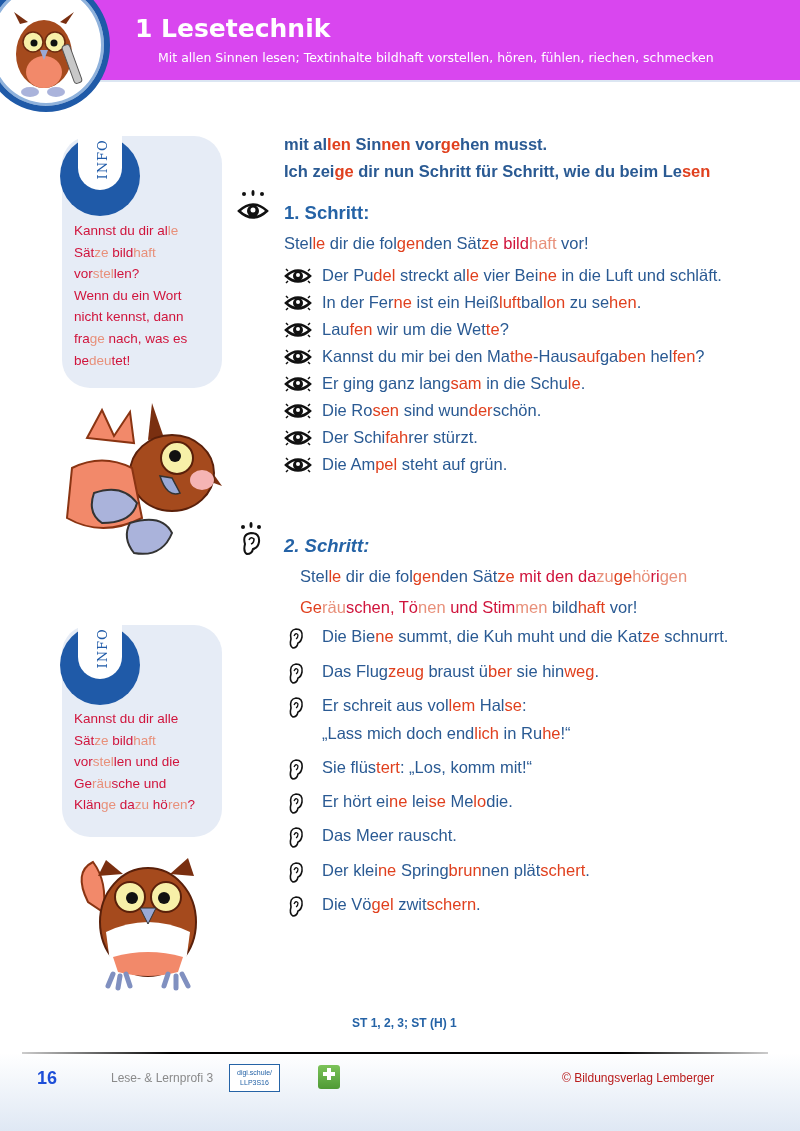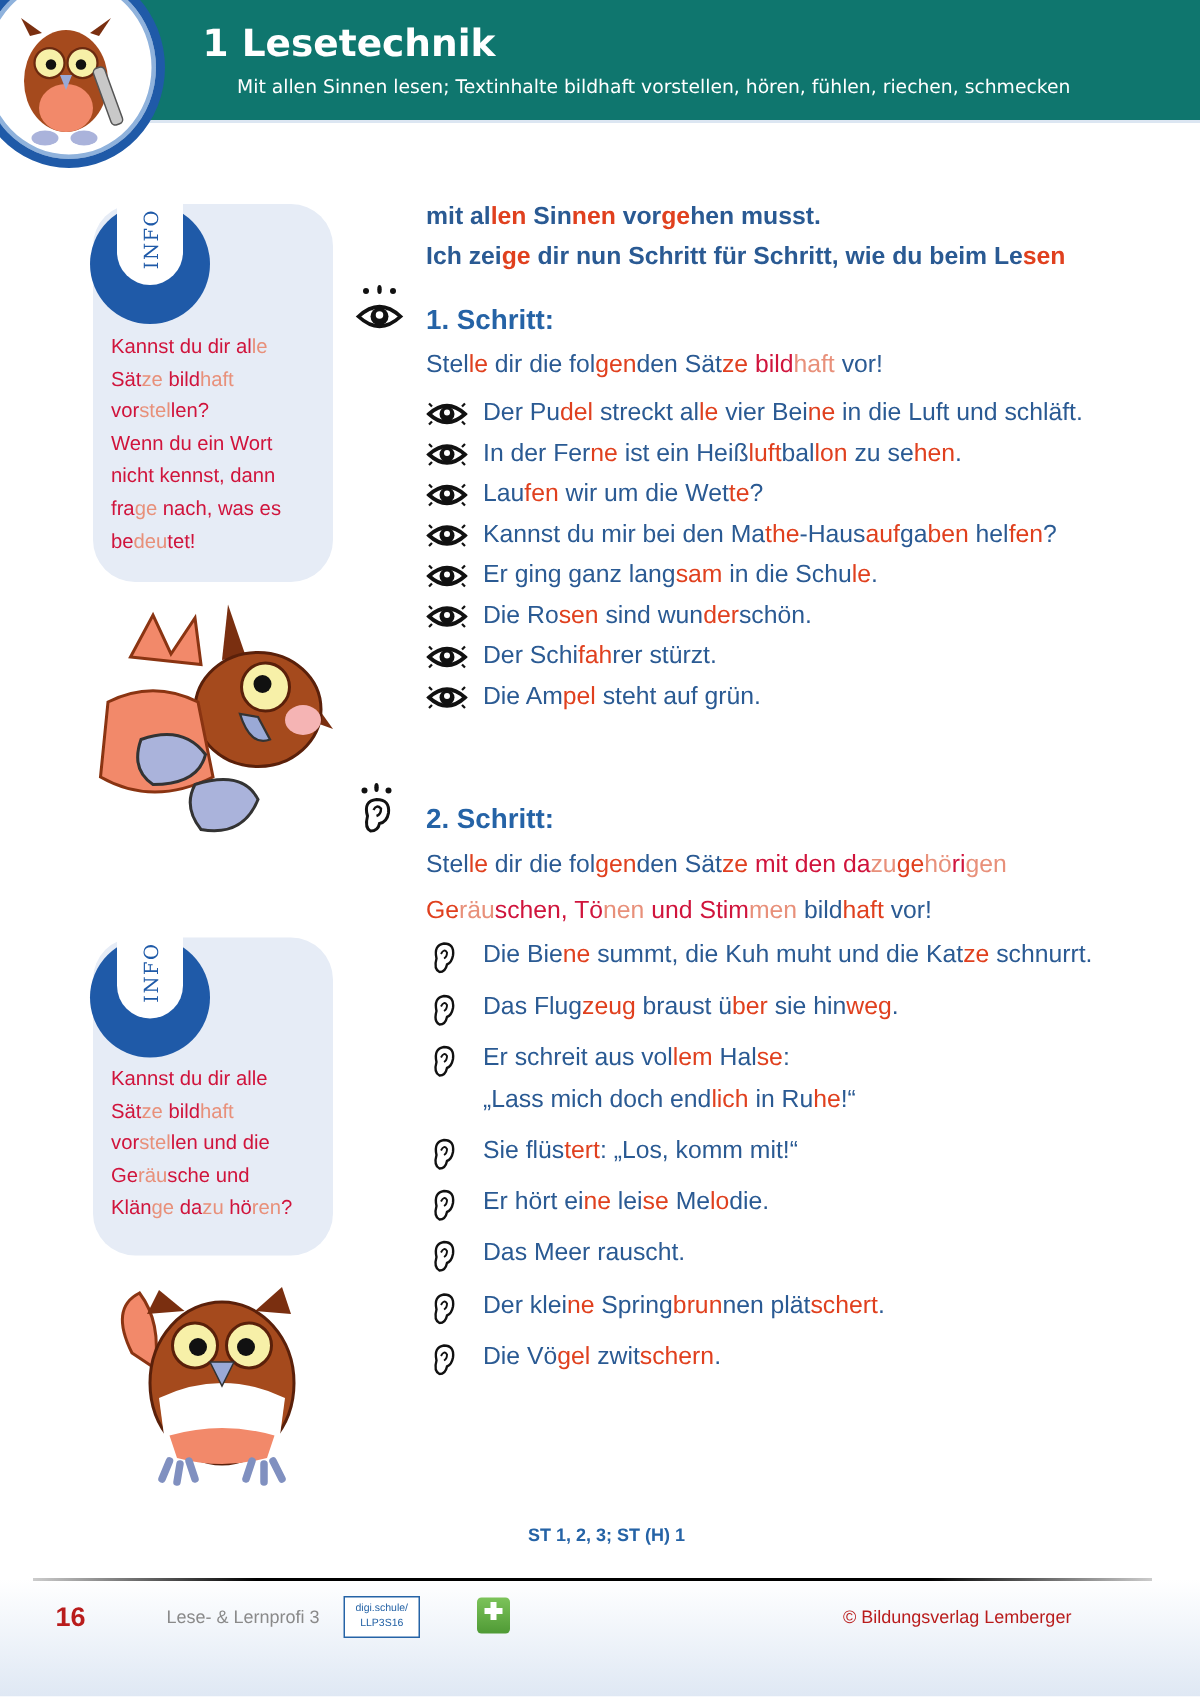--- a/index.html
+++ b/index.html
@@ -1,20 +1,20 @@
 <!DOCTYPE html>
 <html><head>
 <meta charset="utf-8">
 <style>
   * { box-sizing: border-box; margin: 0; padding: 0; }
   html, body { width: 800px; height: 1131px; background: #ffffff; overflow: hidden; }
   body { position: relative; font-family: "DejaVu Sans", sans-serif; }
 
   
-  .header { position: absolute; left: 0; top: 0; width: 800px; height: 80px; background: #0f766e; }
+  .header { position: absolute; left: 0; top: 0; width: 800px; height: 80px; background: #d946ef; }
   .header-line { position: absolute; left: 0; top: 80px; width: 800px; height: 2px; background: #dce6f2; }
   .header-title { position: absolute; left: 135px; top: 14px; color: #fff; font-size: 25px; font-weight: bold; font-family: "DejaVu Sans", sans-serif; letter-spacing: 0px; }
   .header-sub { position: absolute; left: 158px; top: 50px; color: #fff; font-size: 12.5px; font-family: "DejaVu Sans", sans-serif; }
 
   .logo-circle { position: absolute; left: -18px; top: -22px; width: 128px; height: 134px; border-radius: 50%; background: #fff; border: 6px solid #1f5aa8; box-shadow: 0 0 0 3px #8fb2dc inset; overflow: hidden; }
 
   
   .info-box { position: absolute; left: 62px; width: 160px; background: #e6ecf6; border-radius: 28px; }
   .info-badge { position: absolute; left: -2px; top: 0px; width: 80px; height: 80px; border-radius: 50%; background: #1f5aa8; }
   .info-badge-inner { position: absolute; left: 18px; top: -2px; width: 44px; height: 56px; border-radius: 0 0 22px 22px; background: #fff; }
@@ -35,21 +35,21 @@
   .item { position: absolute; left: 284px; font-family: "Liberation Sans", sans-serif; font-size: 16.5px; color: #2a5a93; white-space: nowrap; }
   .item-text { position: absolute; left: 38px; top: 0; }
   .eye-ic { position: absolute; left: 0; top: 1px; width: 28px; height: 18px; }
   .ear-ic { position: absolute; left: 4px; top: 0px; width: 16px; height: 22px; }
 
   .sense-ic { position: absolute; }
 
   
   .footer-bg { position: absolute; left: 0; top: 1053px; width: 800px; height: 78px; background: linear-gradient(#ffffff, #dfe8f4); }
   .footer-rule { position: absolute; left: 22px; top: 1052px; width: 746px; height: 2px; background: linear-gradient(90deg, rgba(0,0,0,0.2), #000 20%, #000 80%, rgba(0,0,0,0.2)); }
-  .page-num { position: absolute; left: 37px; top: 1068px; font-family: "Liberation Sans", sans-serif; font-weight: bold; font-size: 18px; color: #b91c1c; }
+  .page-num { position: absolute; left: 37px; top: 1068px; font-family: "Liberation Sans", sans-serif; font-weight: bold; font-size: 18px; color: #1d4ed8; }
   .book-name { position: absolute; left: 111px; top: 1071px; font-family: "Liberation Sans", sans-serif; font-size: 12px; color: #8a8a8a; }
   .digi-box { position: absolute; left: 229px; top: 1064px; width: 51px; height: 28px; border: 1px solid #2563a6; background: #fff; font-family: "Liberation Sans", sans-serif; font-size: 7px; color: #2563a6; text-align: center; line-height: 10px; padding-top: 3px; }
   .plus-ic { position: absolute; left: 318px; top: 1065px; width: 22px; height: 24px; border-radius: 3px; background: linear-gradient(#7cc35a, #4f9a35); }
   .standards { position: absolute; left: 352px; top: 1016px; font-family: "Liberation Sans", sans-serif; font-weight: bold; font-size: 12px; color: #2563a6; }
   .copyright { position: absolute; left: 562px; top: 1071px; font-family: "Liberation Sans", sans-serif; font-size: 12px; color: #b91c1c; }
 </style>
 </head>
 <body>
 
 <div class="header">
@@ -229,22 +229,22 @@
     </div>
   </div>
 
 <svg class="sense-ic" style="left:238px; top:522px;" width="28" height="34" viewBox="0 0 28 34">
   <circle cx="5" cy="5" r="2" fill="#111"></circle>
     <ellipse cx="13" cy="3" rx="1.5" ry="3" fill="#111"></ellipse>
     <circle cx="21" cy="5" r="2" fill="#111"></circle>
   <path d="M7 22 Q4 12 13 11 Q22 11 21 20 Q20 26 15 27 Q14 32 9 32 Q5 30 7 22 Z" fill="none" stroke="#111" stroke-width="2"></path>
   <path d="M11 18 Q13 14 16 17 Q16 21 13 22" fill="none" stroke="#111" stroke-width="1.6"></path>
 </svg>
-<div class="main step-title" style="top:535px;">2. Schritt:</div>
-<div class="main step-instr" id="s2instr" style="top:561px;">
+<div class="main step-title" style="top:535px;font-style:italic;">2. Schritt:</div>
+<div class="main step-instr" id="s2instr" style="top:561px;margin-left:16px;">
     <div class="info-line"><span class="c-blue">Stel</span><span class="c-red">le</span><span class="c-blue"> dir die fol</span><span class="c-red">gen</span><span class="c-blue">den Sät</span><span class="c-red">ze</span><span class="c-crim"> mit den da</span><span class="c-pink">zu</span><span class="c-red">ge</span><span class="c-pink">hö</span><span class="c-crim">ri</span><span class="c-pink">gen</span></div>
     <div class="info-line"><span class="c-red">Ge</span><span class="c-pink">räu</span><span class="c-crim">schen, Tö</span><span class="c-pink">nen</span><span class="c-crim"> und Stim</span><span class="c-pink">men</span><span class="c-blue"> bild</span><span class="c-red">haft</span><span class="c-blue"> vor!</span></div>
   </div>
 <div id="s2items">
     <div class="item" style="top: 627px;">
       <svg class="ear-ic" viewBox="0 0 16 22">
         <path d="M3 12 Q1 3 8 2 Q15 2 14 10 Q13 15 10 16 Q9 21 5 21 Q1 19 3 12 Z" fill="none" stroke="#111" stroke-width="1.6"></path>
         <path d="M6 9 Q8 5 10 8 Q10 11 8 12" fill="none" stroke="#111" stroke-width="1.3"></path>
       </svg>
       <div class="item-text"><span class="c-blue">Die Bie</span><span class="c-red">ne</span><span class="c-blue"> summt, die Kuh muht und die Kat</span><span class="c-red">ze</span><span class="c-blue"> schnurrt.</span></div>

